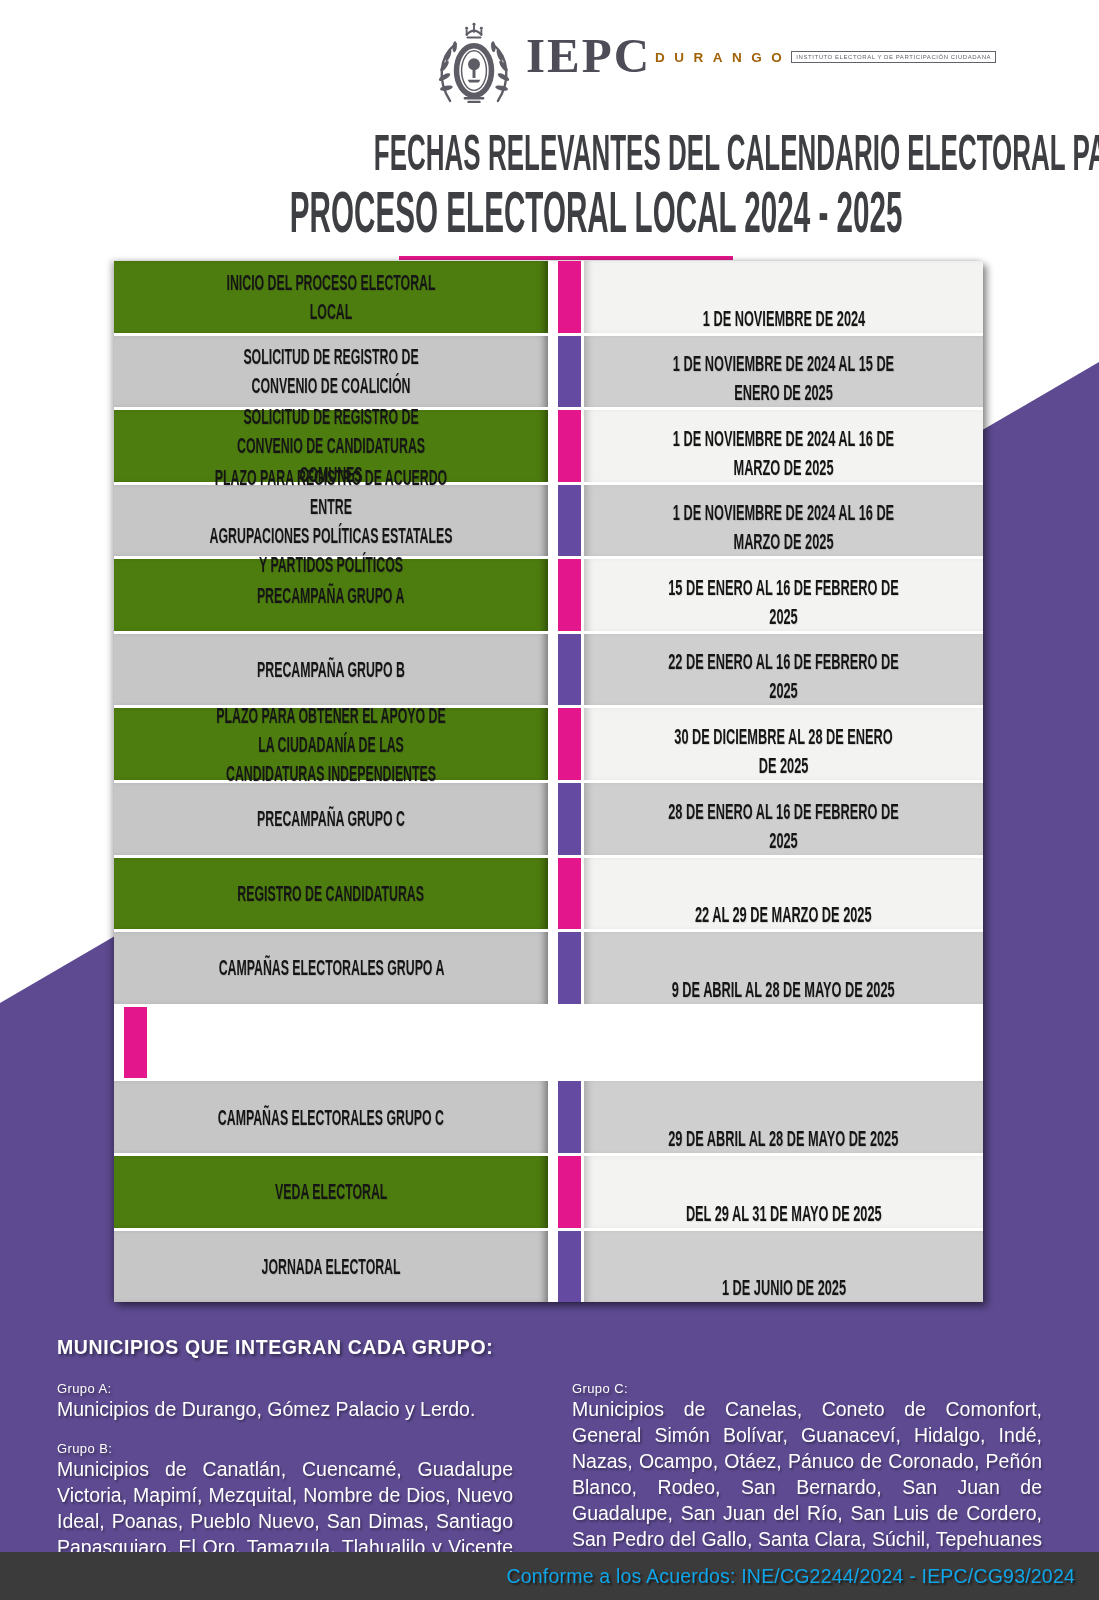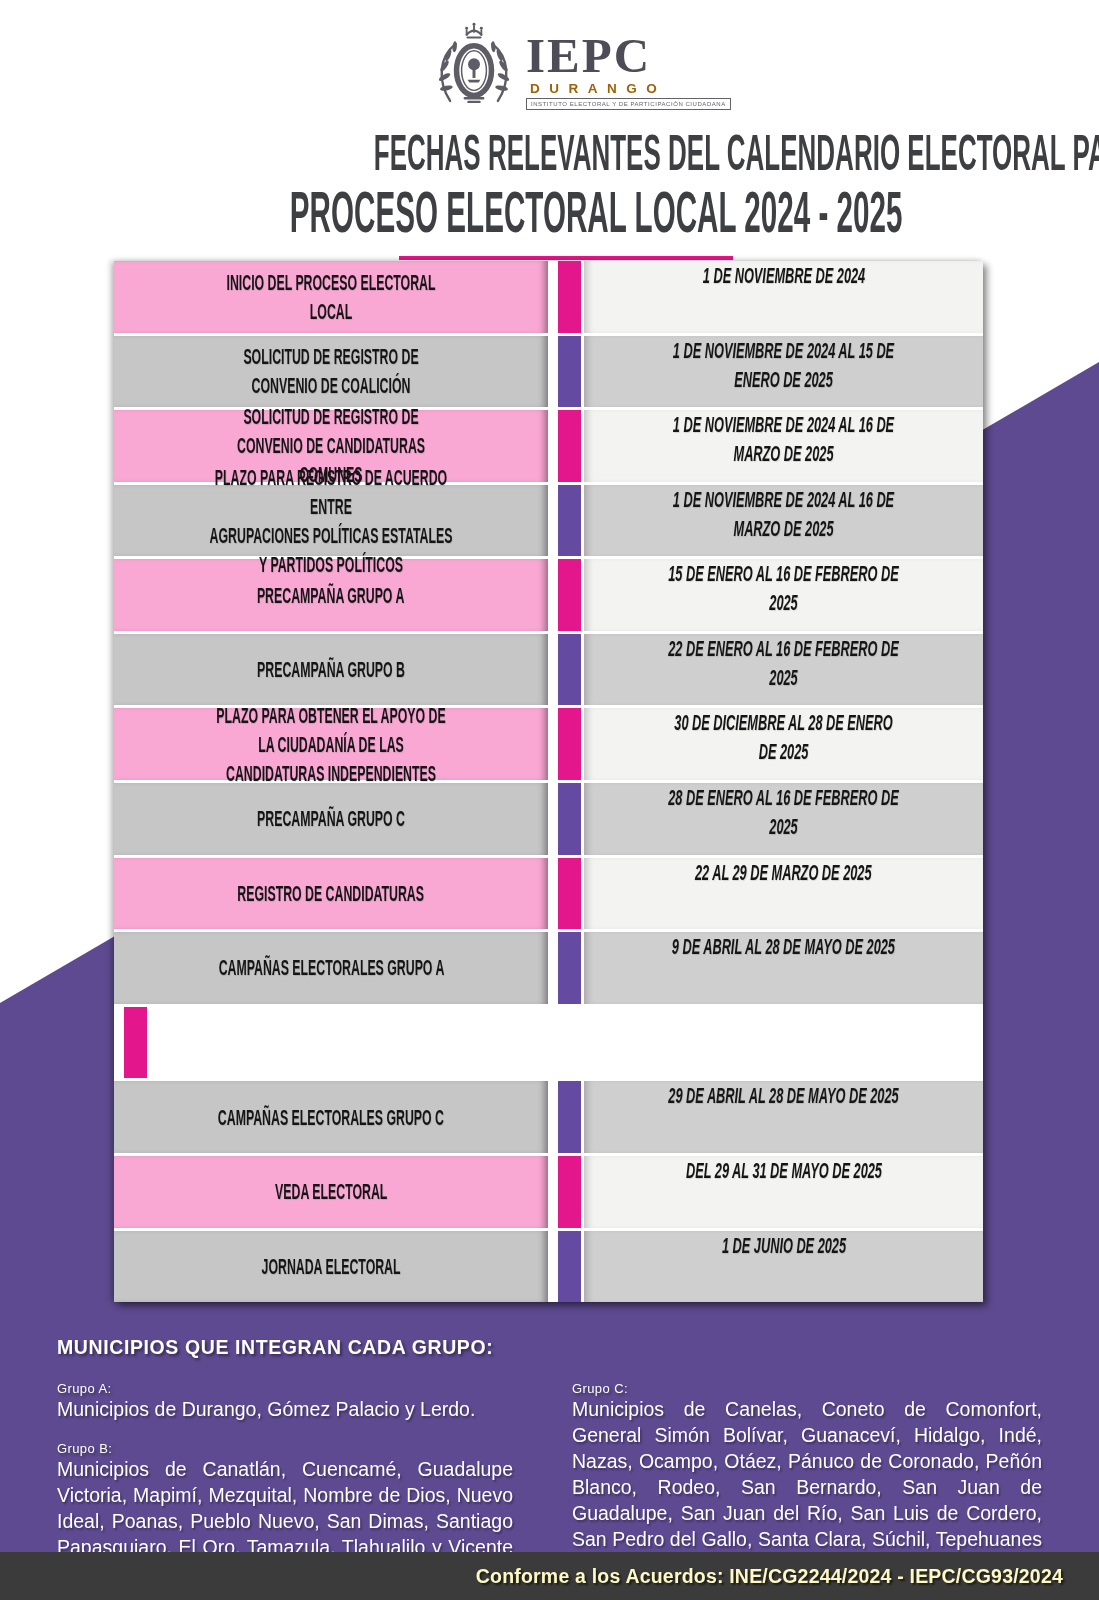--- a/index.html
+++ b/index.html
@@ -13,21 +13,21 @@
     position:absolute;inset:0;
     background:var(--bg-purple,#5D4A90);
     clip-path:polygon(0px 1003px,1099px 362px,1099px 1600px,0px 1600px);
   }
   
   .logo{
     position:absolute;left:428px;top:18px;width:250px;height:100px;
     display:flex;align-items:flex-start;color:#4E4D57;
   }
   .crest{width:92px;height:92px;flex:0 0 auto;margin-top:2px;}
-  .logo-text{display:flex;flex-direction:column;align-items:flex-start;margin-left:6px;margin-top:16px;}
+  .logo-text{display:flex;flex-direction:row;align-items:center;margin-left:6px;margin-top:16px;}
   .logo-acronym{
     font-family:"Liberation Serif",serif;font-weight:bold;
     font-size:49px;line-height:44px;letter-spacing:2px;color:#4E4D57;
   }
   .logo-state{
     font-size:13.5px;font-weight:bold;letter-spacing:9.5px;text-indent:4px;
     margin-top:3px;color:#a16207;white-space:nowrap;
   }
   .logo-tagline{
     border:1px solid #63626B;font-size:6px;letter-spacing:.55px;
@@ -45,30 +45,29 @@
     position:absolute;left:114px;top:261px;width:869px;height:1041px;
     background:#ffffff;display:flex;flex-direction:column;gap:3px;
     box-shadow:4px 4px 7px rgba(0,0,0,.45), -3px 0 6px rgba(0,0,0,.25);
   }
   .cal-row{display:flex;flex:1;min-height:0;}
   .cell-left{
     width:434px;display:flex;align-items:center;justify-content:center;
     box-shadow:inset -7px 0 7px -4px rgba(0,0,0,.40);
   }
   .cell-right{
-    flex:1;display:flex;align-items:flex-start;justify-content:center;
+    flex:1;display:flex;align-items:flex-end;justify-content:center;
     box-shadow:inset 7px 0 7px -4px rgba(0,0,0,.20);
-    font-style:italic;
   }
   .gap-a{width:10px;background:#fff;}
   .gap-b{width:3px;background:#fff;}
   .bar-seg{width:23px;}
   .bar-pink{background:var(--pink,#E3168B);}
   .bar-purple{background:var(--bar-purple,#644AA0);}
-  .row-light .cell-left{background:#f9a8d4;align-items:center;}
+  .row-light .cell-left{background:#4d7c0f;align-items:center;}
   .row-light .cell-right{background:#F3F3F2;}
   .row-dark  .cell-left{background:#C6C6C6;}
   .row-dark  .cell-right{background:#CFCFCF;}
   .cell-text{
     display:inline-block;transform:scaleX(.56);transform-origin:center;
     white-space:pre-line;text-align:center;
     font-weight:bold;font-size:22px;line-height:29px;color:#151515;
     text-shadow:1px 1px 1px rgba(0,0,0,.12);
   }
   .cell-right .cell-text{transform:scaleX(.58);}
@@ -91,21 +90,21 @@
     font-size:19.5px;line-height:26px;text-align:justify;
     text-shadow:1.5px 1.5px 2px rgba(0,0,0,.35);
   }
   .group-block + .group-block{margin-top:19px;}
   
   .footer{
     position:absolute;left:0;bottom:0;width:1099px;height:48px;
     background:#3C3B3B;display:flex;align-items:center;justify-content:flex-end;
   }
   .footer-text{
-    font-size:19.5px;font-weight:bold;color:#fef9c3;margin-right:36px;
+    font-size:19.5px;font-weight:normal;color:#0ea5e9;margin-right:24px;
     text-shadow:2px 2px 2px rgba(0,0,0,.55);letter-spacing:.2px;
   }
 </style>
 </head>
 <body>
 
 <div class="page">
 
   <div class="purple-bg"></div>
 

